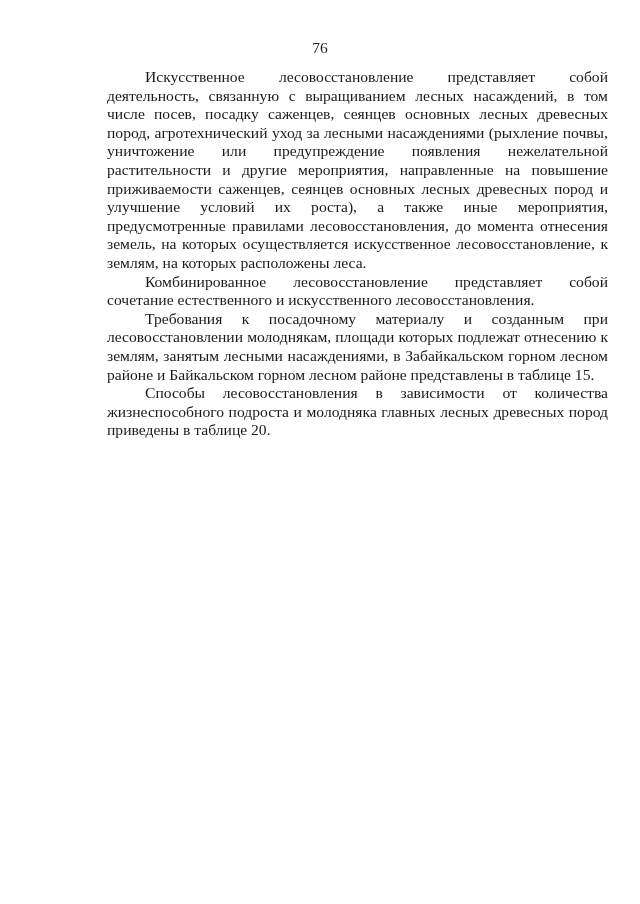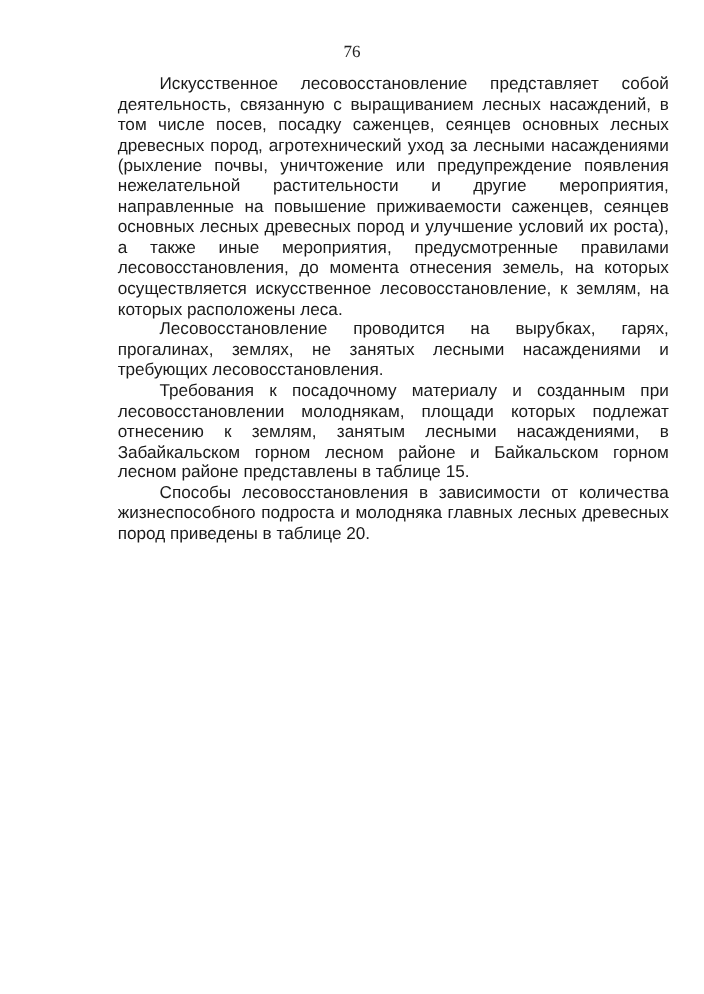--- a/index.html
+++ b/index.html
@@ -6,31 +6,31 @@
   body { width: 640px; height: 904px; position: relative; overflow: hidden; }
   .page {
     position: absolute; left: 0; top: 10px; width: 532px; height: 904px; background: #fff;
   }
   .page-number {
     position: absolute; top: 29px; left: 0; width: 640px; text-align: center;
     font-family: "Liberation Serif", serif; font-size: 15.5px; color: #222;
   }
   .body-text {
     position: absolute; left: 107px; top: 58px; width: 501px;
-    font-family: Liberation Sans, sans-serif; font-size: 15.6px; line-height: 18.6px;
+    font-family: Liberation Serif, serif; font-size: 15.6px; line-height: 18.6px;
     color: #1a1a1a;
   }
   .body-text p {
     margin: 0; text-indent: 38px; text-align: justify;
   }
 </style>
 </head>
 <body>
 
 <div class="page">
   <div class="page-number">76</div>
   <div class="body-text">
     <p>Искусственное лесовосстановление представляет собой деятельность, связанную с выращиванием лесных насаждений, в том числе посев, посадку саженцев, сеянцев основных лесных древесных пород, агротехнический уход за лесными насаждениями (рыхление почвы, уничтожение или предупреждение появления нежелательной растительности и другие мероприятия, направленные на повышение приживаемости саженцев, сеянцев основных лесных древесных пород и улучшение условий их роста), а также иные мероприятия, предусмотренные правилами лесовосстановления, до момента отнесения земель, на которых осуществляется искусственное лесовосстановление, к землям, на которых расположены леса.</p>
-    <p>Лесовосстановление проводится на вырубках, гарях, прогалинах, землях, не занятых лесными насаждениями и требующих лесовосстановления.</p>
+    <p>Комбинированное лесовосстановление представляет собой сочетание естественного и искусственного лесовосстановления.</p>
     <p>Требования к посадочному материалу и созданным при лесовосстановлении молоднякам, площади которых подлежат отнесению к землям, занятым лесными насаждениями, в Забайкальском горном лесном районе и Байкальском горном лесном районе представлены в таблице 15.</p>
     <p>Способы лесовосстановления в зависимости от количества жизнеспособного подроста и молодняка главных лесных древесных пород приведены в таблице 20.</p>
   </div>
 </div>
 
 </body></html>

